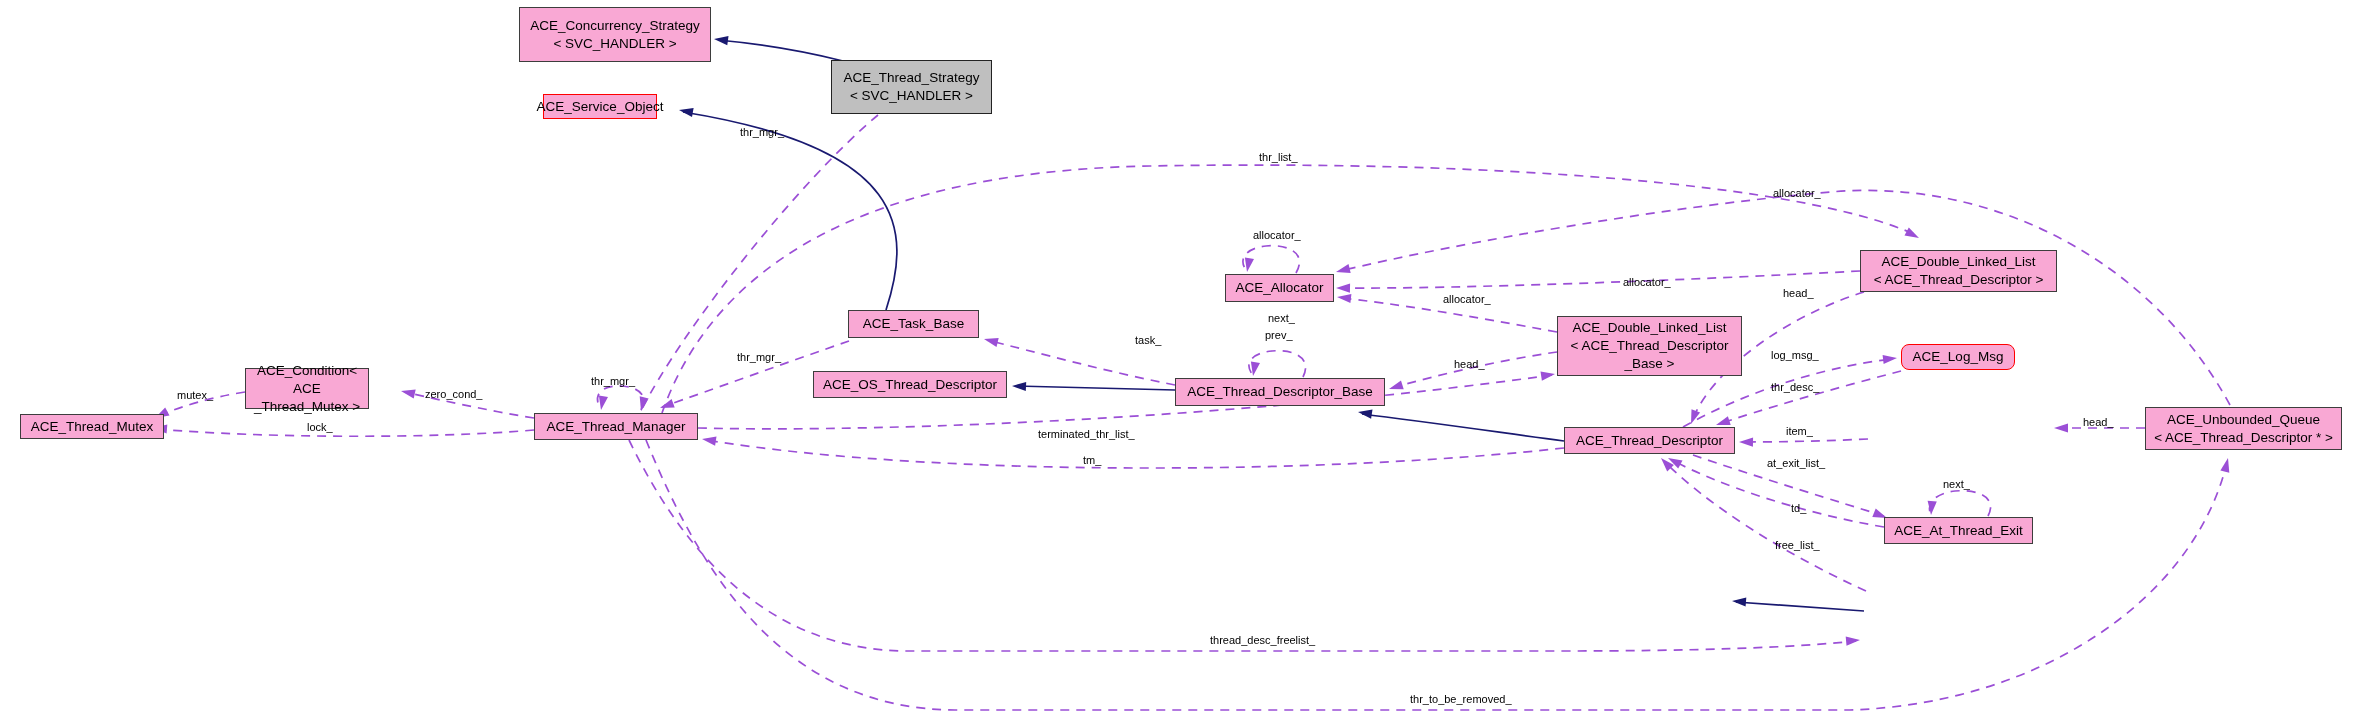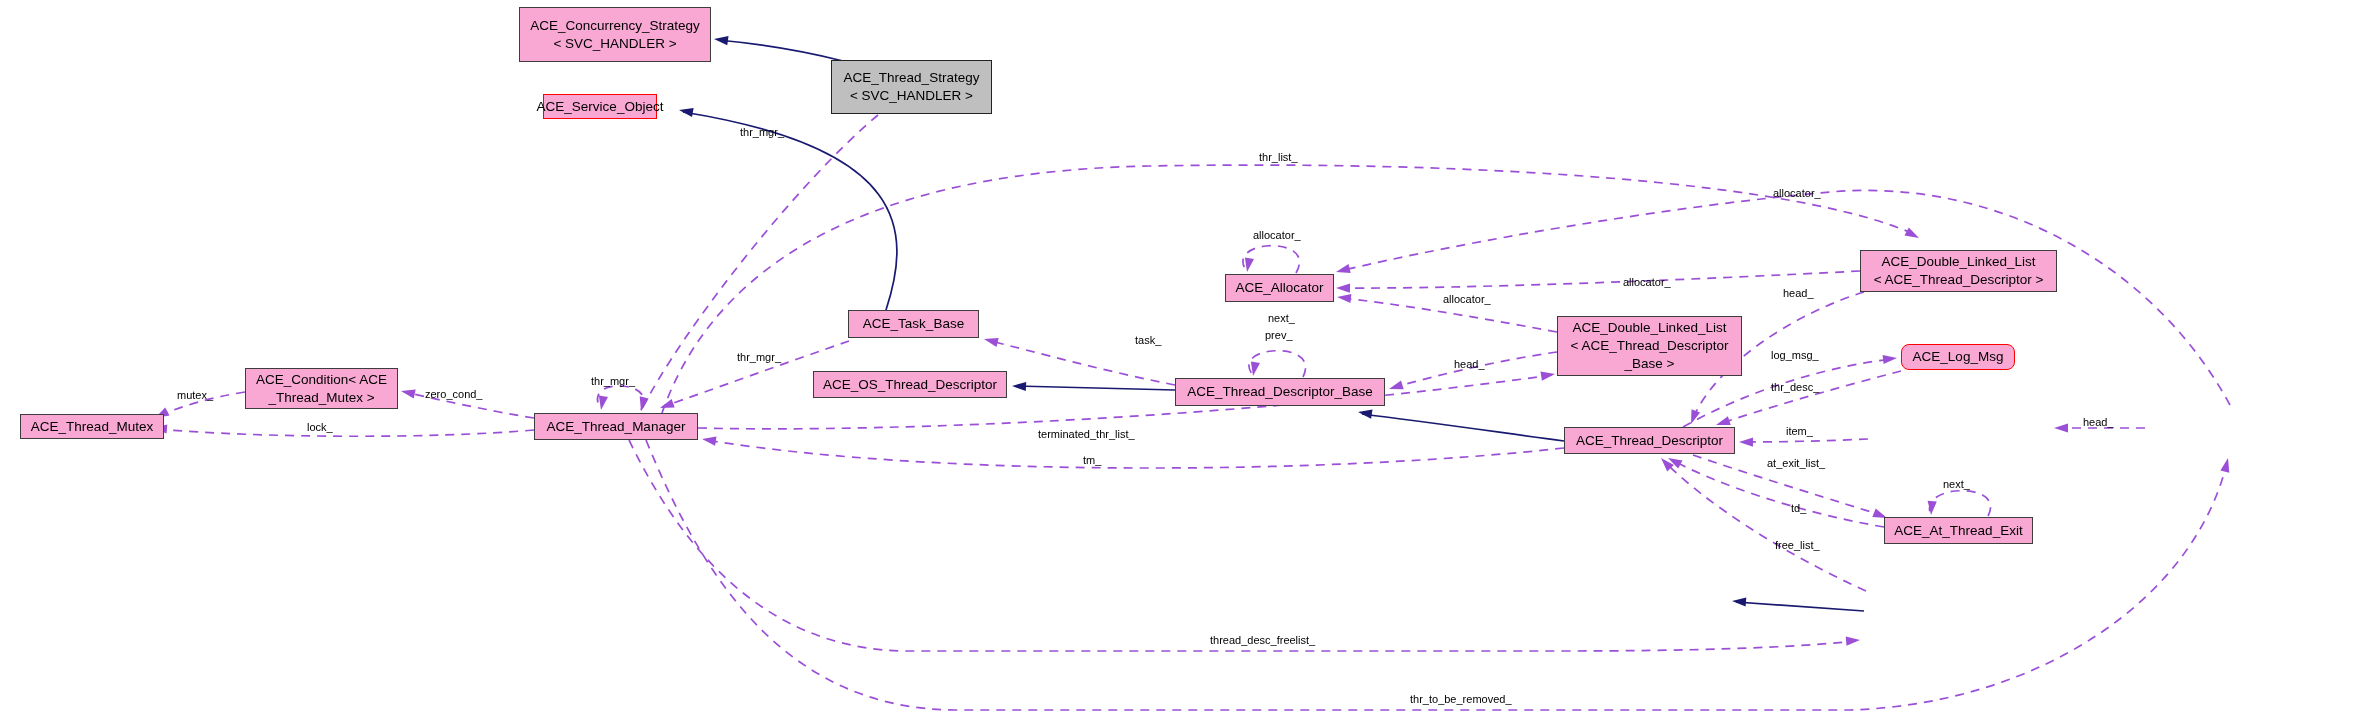--- a/index.html
+++ b/index.html
@@ -100,34 +100,36 @@
       <polygon points="1931,515 1936.8,501.5 1927.6,500.7" fill="#9b4fd6"></polygon>
       <path d="M 1866,591 C 1782,553 1704,502 1664,461" fill="none" stroke="#9b4fd6" stroke-width="1.7" stroke-dasharray="9,7"></path>
       <polygon points="1661,458 1667.2,471.4 1673.9,465.1" fill="#9b4fd6"></polygon>
     </svg>
     <div class="node" style="left: 519px; top: 7px; width: 192px; height: 55px;">ACE_Concurrency_Strategy
 &lt; SVC_HANDLER &gt;</div>
     <div class="node selected" style="left: 831px; top: 60px; width: 161px; height: 54px;">ACE_Thread_Strategy
 &lt; SVC_HANDLER &gt;</div>
     <div class="node truncated" style="left: 543px; top: 94px; width: 114px; height: 25px; text-align: right;">ACE_Service_Object</div>
     <div class="node" style="left: 6px; top: 414px; width: 144px; height: 25px; margin-left: 14px;">ACE_Thread_Mutex</div>
-    <div class="node" style="left: 245px; top: 368px; width: 153px; height: 41px;">ACE_Condition&lt; ACE
+    <div class="node" style="left: 245px; top: 368px; width: 124px; height: 41px;">ACE_Condition&lt; ACE
 _Thread_Mutex &gt;</div>
     <div class="node" style="left: 534px; top: 413px; width: 164px; height: 27px;">ACE_Thread_Manager</div>
     <div class="node" style="left: 848px; top: 310px; width: 131px; height: 28px;">ACE_Task_Base</div>
     <div class="node" style="left: 813px; top: 371px; width: 194px; height: 27px;">ACE_OS_Thread_Descriptor</div>
     <div class="node" style="left: 1175px; top: 378px; width: 210px; height: 28px;">ACE_Thread_Descriptor_Base</div>
     <div class="node" style="left: 1557px; top: 316px; width: 185px; height: 60px;">ACE_Double_Linked_List
 &lt; ACE_Thread_Descriptor
 _Base &gt;</div>
     <div class="node" style="left: 1225px; top: 274px; width: 109px; height: 28px;">ACE_Allocator</div>
     <div class="node" style="left: 1860px; top: 250px; width: 197px; height: 42px;">ACE_Double_Linked_List
 &lt; ACE_Thread_Descriptor &gt;</div>
     <div class="node truncated" style="left: 1901px; top: 344px; width: 114px; height: 26px; border-radius: 8px;">ACE_Log_Msg</div>
     <div class="node" style="left: 1564px; top: 427px; width: 171px; height: 27px;">ACE_Thread_Descriptor</div>
+    <div class="node" style="left: 2145px; top: 407px; width: 197px; height: 43px;">ACE_Unbounded_Queue
+&lt; ACE_Thread_Descriptor * &gt;</div>
     <div class="node" style="left: 1884px; top: 517px; width: 149px; height: 27px;">ACE_At_Thread_Exit</div>
     <div class="edge-label" style="left: 740px; top: 125px;">thr_mgr_</div>
     <div class="edge-label" style="left: 1259px; top: 150px;">thr_list_</div>
     <div class="edge-label" style="left: 1773px; top: 186px;">allocator_</div>
     <div class="edge-label" style="left: 1253px; top: 228px;">allocator_</div>
     <div class="edge-label" style="left: 1623px; top: 275px;">allocator_</div>
     <div class="edge-label" style="left: 1783px; top: 286px;">head_</div>
     <div class="edge-label" style="left: 1443px; top: 292px;">allocator_</div>
     <div class="edge-label" style="left: 1268px; top: 311px;">next_</div>
     <div class="edge-label" style="left: 1265px; top: 328px;">prev_</div>

